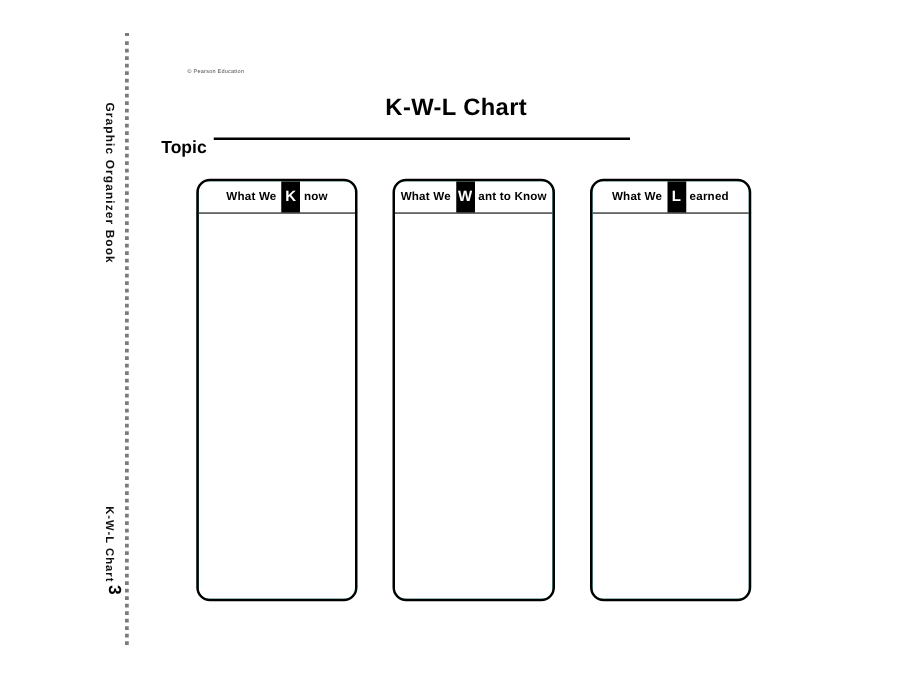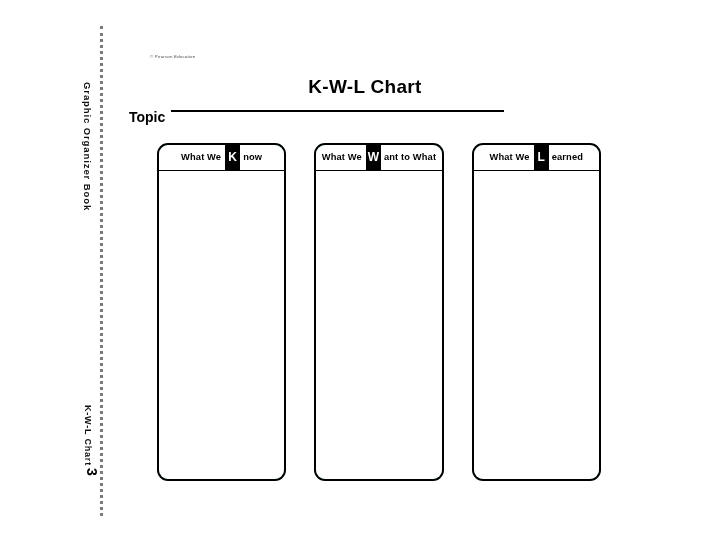--- a/index.html
+++ b/index.html
@@ -205,21 +205,21 @@
           <span class="hl-letter">K</span>
           <span class="post">now</span>
       </div>
       <div class="col-body"></div>
     </div>
 
     <div class="column">
       <div class="col-header">
         <span class="pre">What We</span>
           <span class="hl-letter">W</span>
-          <span class="post">ant to What</span>
+          <span class="post">ant to Know</span>
       </div>
       <div class="col-body"></div>
     </div>
 
     <div class="column">
       <div class="col-header">
         <span class="pre">What We</span>
           <span class="hl-letter">L</span>
           <span class="post">earned</span>
       </div>

